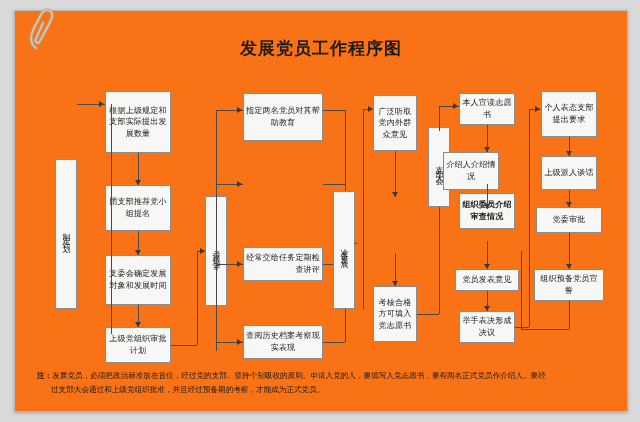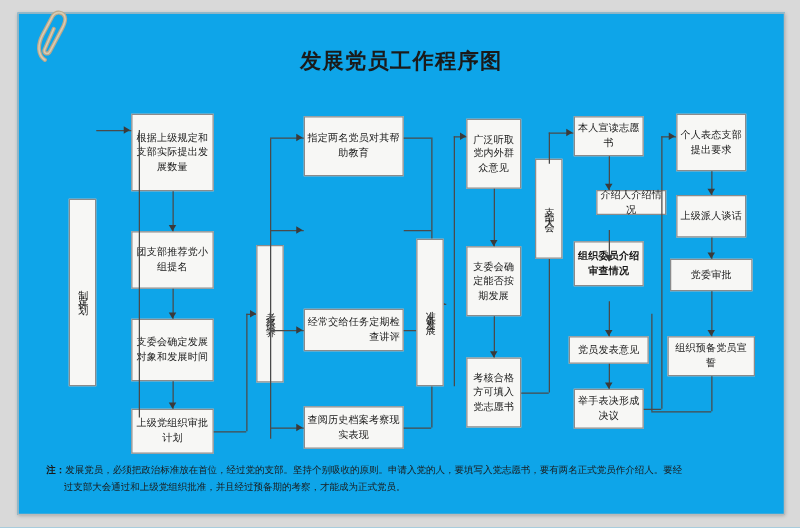--- a/index.html
+++ b/index.html
@@ -8,21 +8,21 @@
     background:#d9d9d9;
     font-family:"DejaVu Sans","Liberation Sans",sans-serif;
     overflow:hidden;
   }
   #page{
     position:absolute;left:0;top:0;width:640px;height:422px;
     background:#d9d9d9;
   }
   #sheet{
     position:absolute;left:14px;top:10px;width:612px;height:400px;
-    background:#0ea5e9;
+    background:#f97316;
     border:1px solid #b9b9b9;
     box-shadow:0 1px 3px rgba(0,0,0,.25);
   }
   
   #clip{
     position:absolute;left:26px;top:8px;width:30px;height:42px;
   }
   #title{
     position:absolute;left:0;top:26px;width:612px;
     text-align:center;
@@ -126,21 +126,20 @@
     <div class="ln lnh" style="left:308px;top:331px;width:22px;height:1px;"></div>
     <div class="ln lnv" style="left:330px;top:99px;width:1px;height:232px;"></div>
     <div class="ln lnh" style="left:330px;top:232px;width:12px;height:1px;"></div>
     <div class="arw arw-r" style="left:336px;top:229px;"></div>
 
     <div class="vbox" style="left:318px;top:180px;width:22px;height:118px;">准备发展</div>
 
     <div class="ln lnv" style="left:348px;top:98px;width:1px;height:200px;"></div>
 
     <div class="box" style="left:358px;top:84px;width:44px;height:56px;">广泛听取党内外群众意见</div>
-    <div class="box" style="left:358px;top:186px;width:44px;height:56px;">支委会确定能否按期发展</div>
     <div class="box" style="left:358px;top:275px;width:44px;height:56px;">考核合格方可填入党志愿书</div>
 
     <div class="ln lnh" style="left:348px;top:98px;width:10px;height:1px;"></div>
     <div class="arw arw-r" style="left:353px;top:95px;"></div>
 
     <div class="ln lnv" style="left:380px;top:140px;width:1px;height:46px;"></div>
     <div class="arw arw-d" style="left:377px;top:181px;"></div>
 
     <div class="ln lnv" style="left:380px;top:242px;width:1px;height:33px;"></div>
     <div class="arw arw-d" style="left:377px;top:270px;"></div>
@@ -148,21 +147,21 @@
     <div class="ln lnh" style="left:402px;top:303px;width:22px;height:1px;"></div>
     <div class="ln lnv" style="left:424px;top:196px;width:1px;height:107px;"></div>
 
     <div class="vbox" style="left:413px;top:116px;width:22px;height:80px;">支部大会</div>
 
     <div class="ln lnv" style="left:424px;top:95px;width:1px;height:25px;"></div>
     <div class="ln lnh" style="left:424px;top:95px;width:20px;height:1px;"></div>
     <div class="arw arw-r" style="left:438px;top:92px;"></div>
 
     <div class="box" style="left:444px;top:82px;width:56px;height:32px;">本人宣读志愿书</div>
-    <div class="box" style="left:462px;top:141px;width:56px;height:20px;">介绍人介绍情况</div>
+    <div class="box" style="left:428px;top:141px;width:56px;height:38px;">介绍人介绍情况</div>
     <div class="box" style="left:444px;top:182px;width:56px;height:36px;font-weight:bold;">组织委员介绍审查情况</div>
     <div class="box" style="left:440px;top:258px;width:64px;height:22px;">党员发表意见</div>
     <div class="box" style="left:444px;top:300px;width:56px;height:32px;">举手表决形成决议</div>
 
     <div class="ln lnv" style="left:472px;top:114px;width:1px;height:27px;"></div>
     <div class="arw arw-d" style="left:469px;top:136px;"></div>
     <div class="ln lnv" style="left:472px;top:173px;width:1px;height:25px;"></div>
     <div class="arw arw-d" style="left:469px;top:193px;"></div>
     <div class="ln lnv" style="left:472px;top:230px;width:1px;height:28px;"></div>
     <div class="arw arw-d" style="left:469px;top:253px;"></div>

